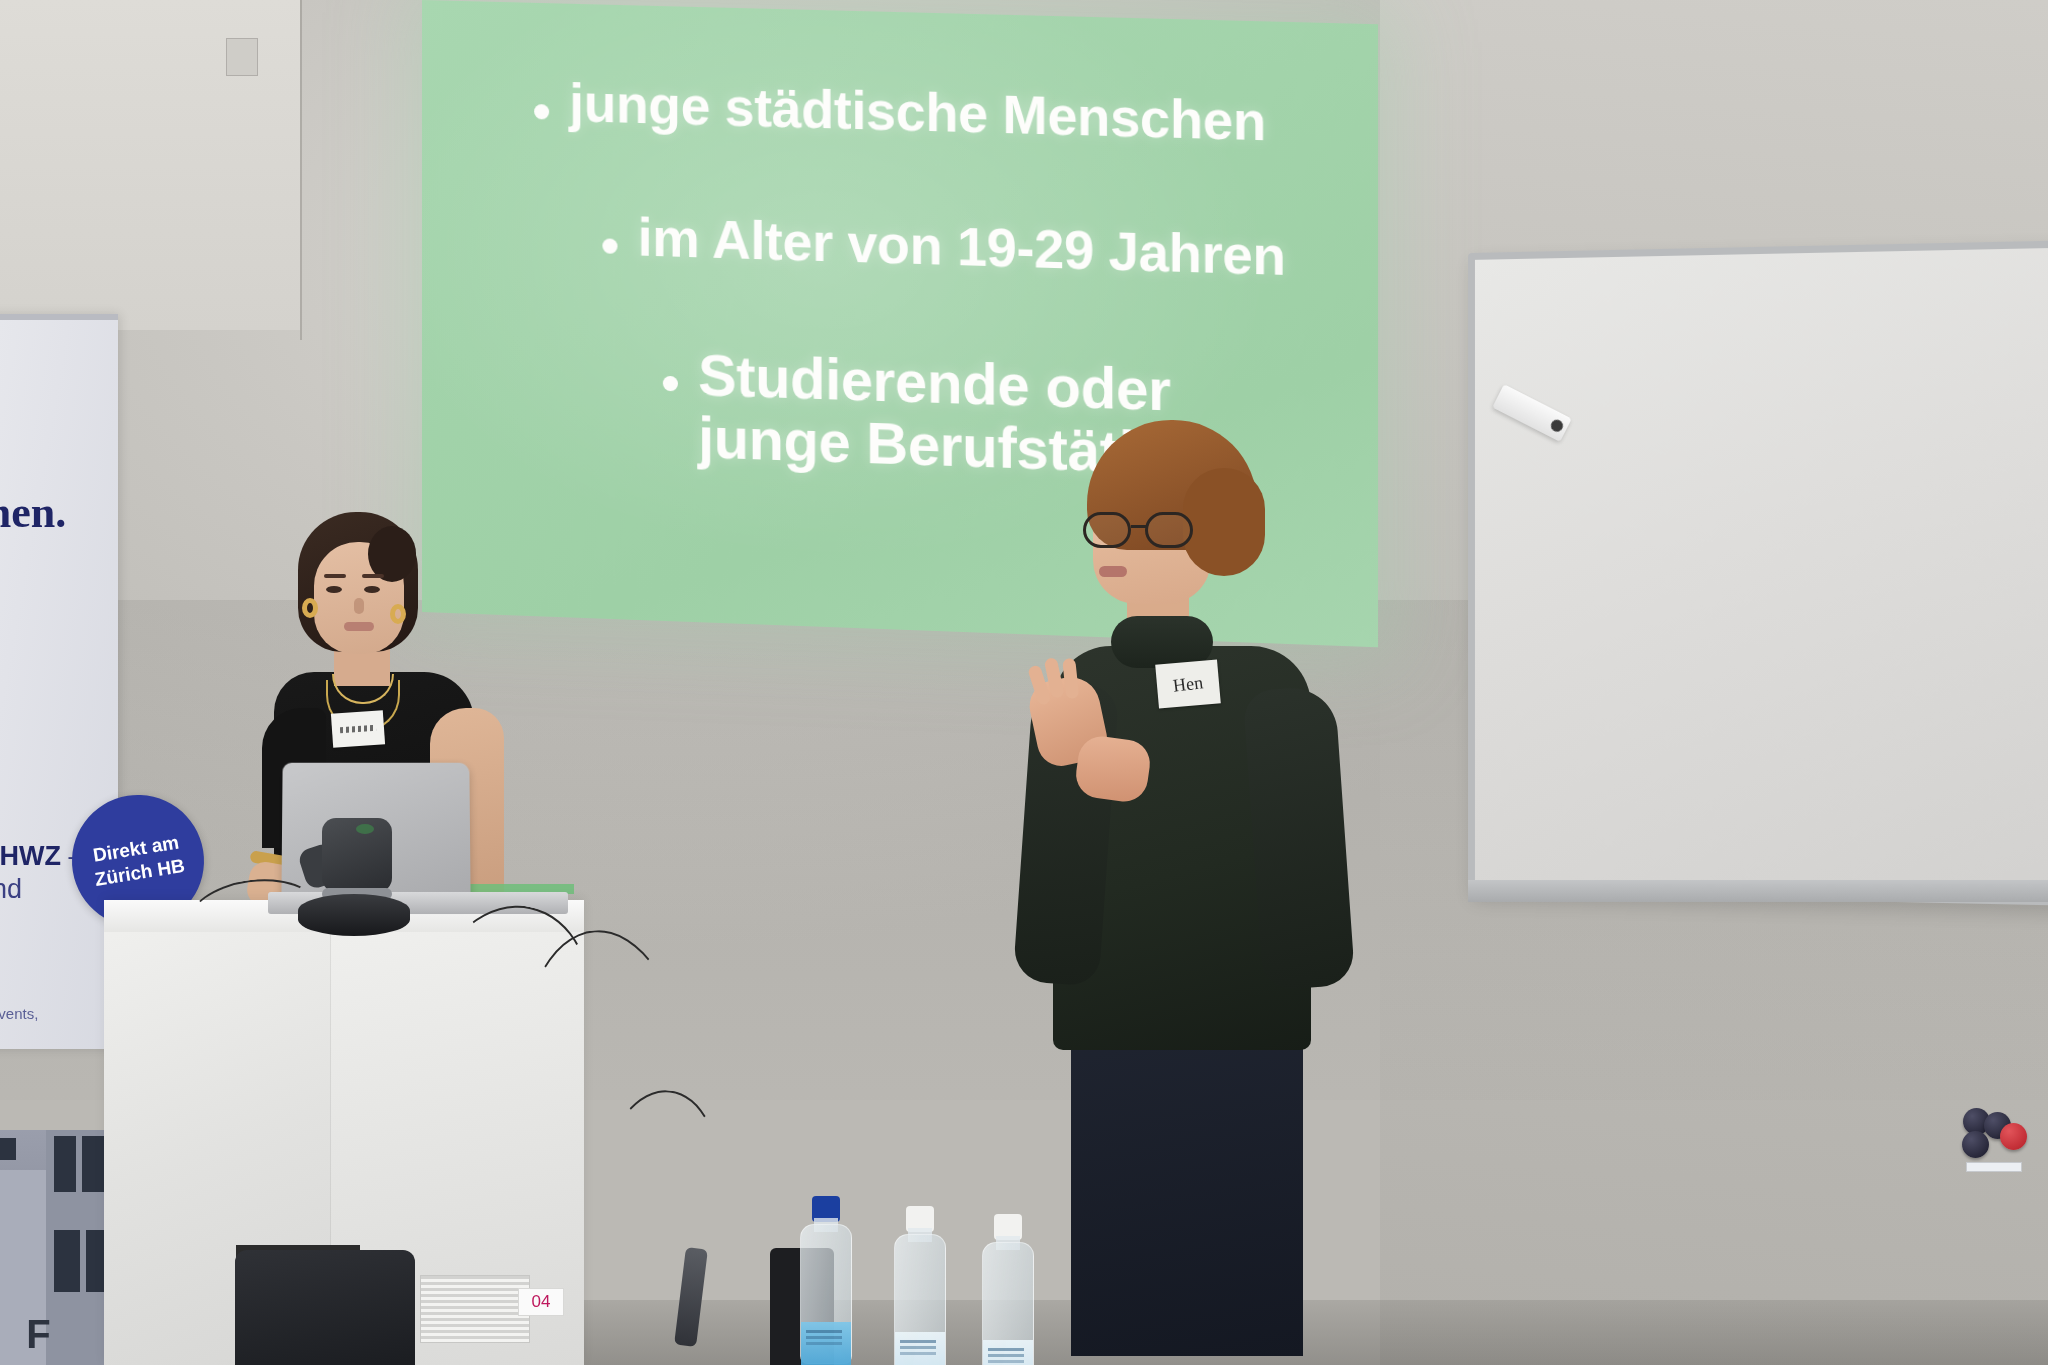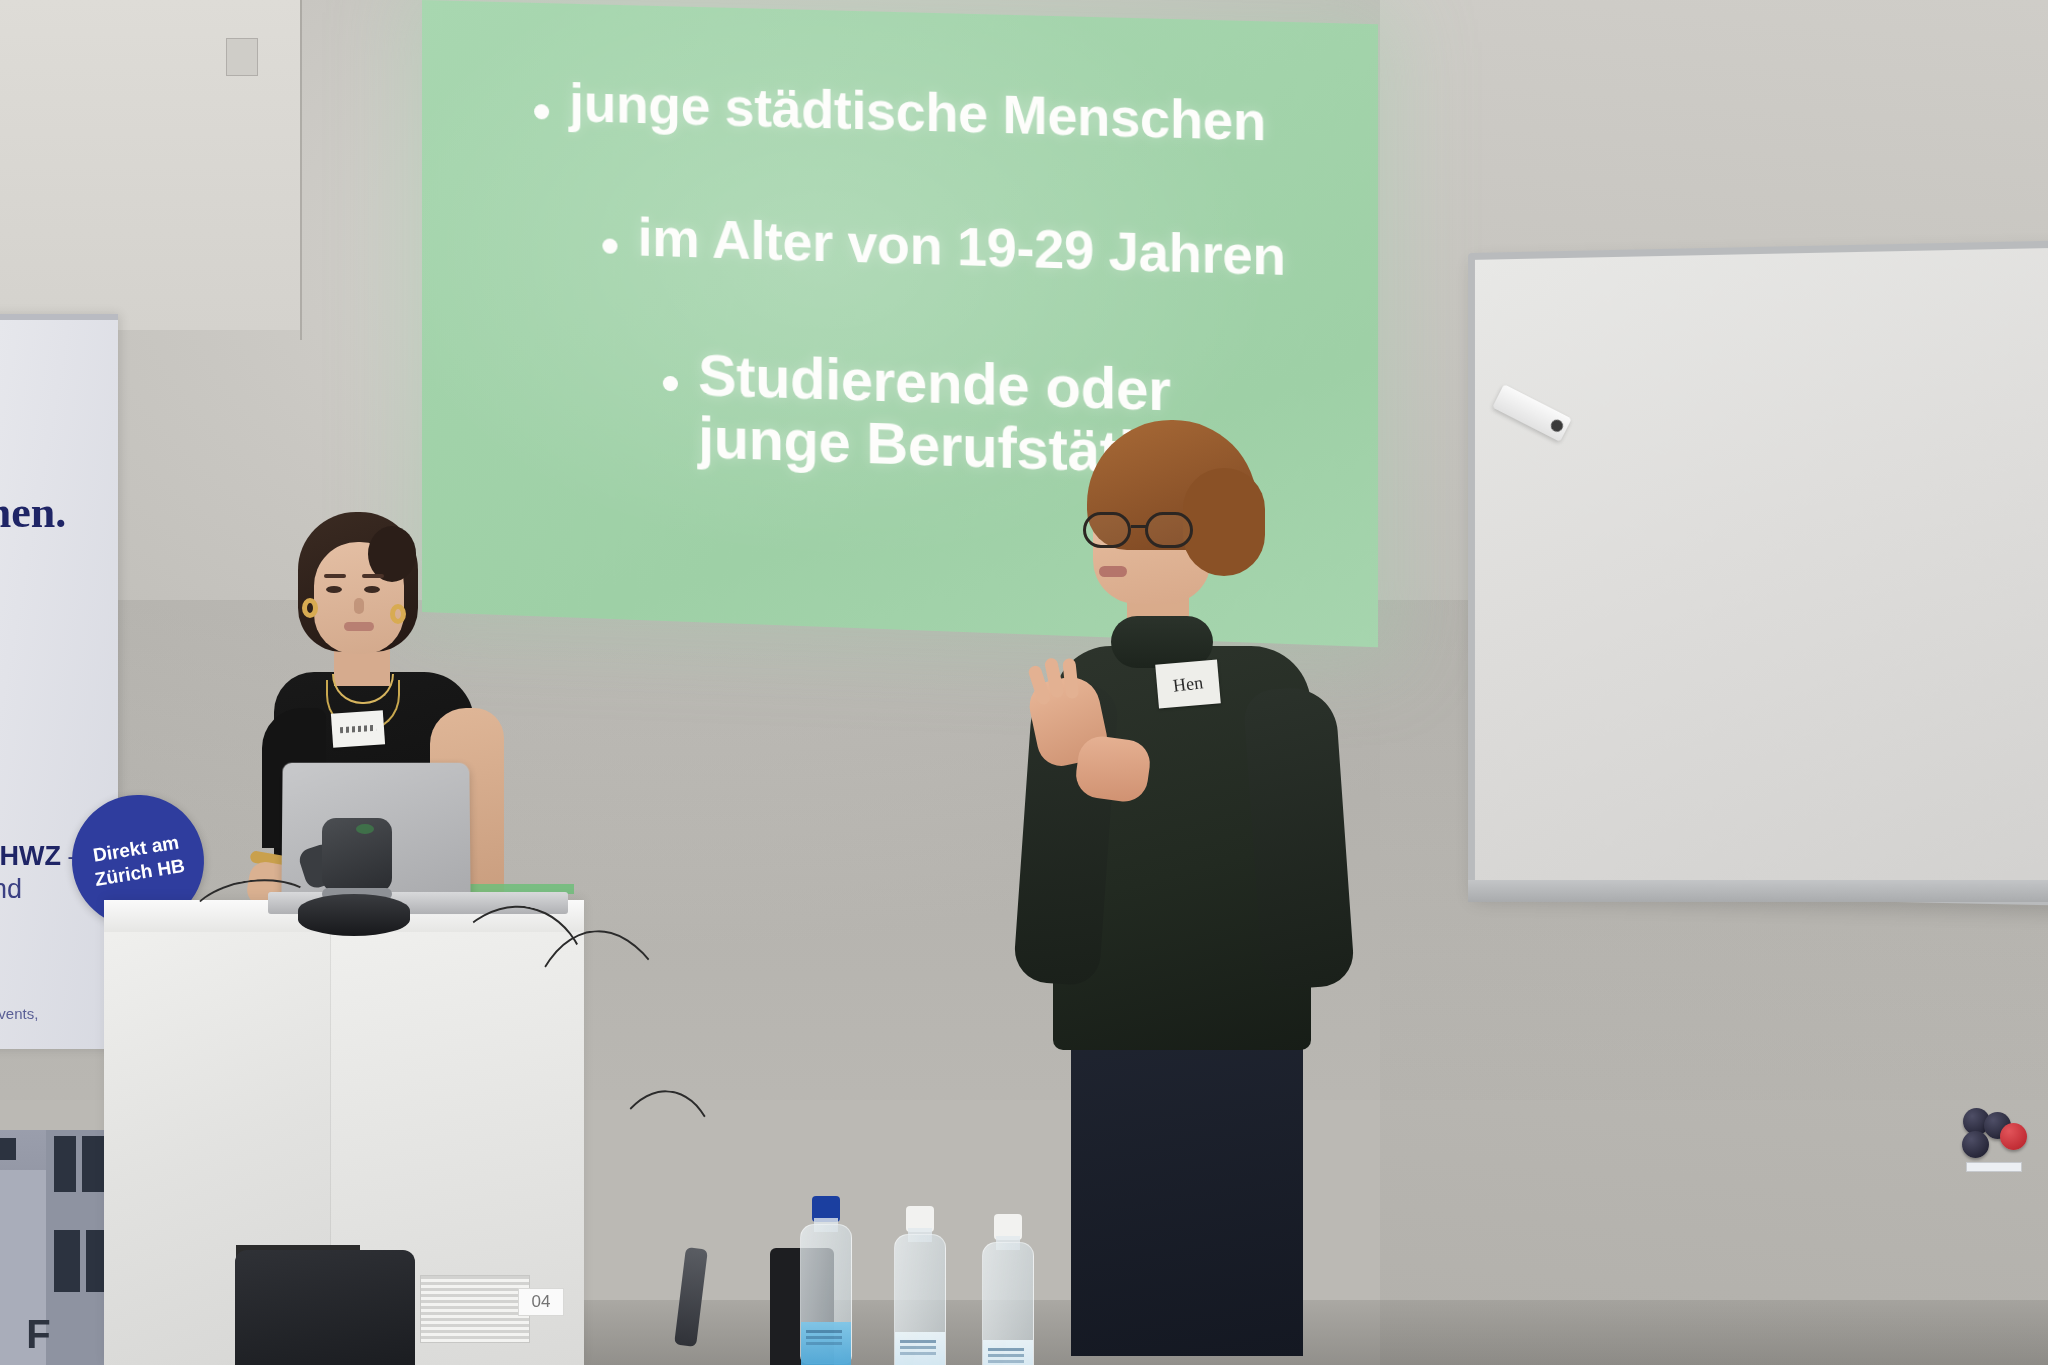--- a/index.html
+++ b/index.html
@@ -242,21 +242,21 @@
   }
   .podium-vent{
     position:absolute;left:420px;top:1275px;width:110px;height:68px;
     background:repeating-linear-gradient(180deg,#d2d2d0 0 3px,#f3f3f1 3px 6px);
     border:1px solid #c7c7c5;
   }
   .podium-darkslot{position:absolute;left:236px;top:1245px;width:124px;height:22px;background:#2b2b2b;}
   .podium-num{
     position:absolute;left:518px;top:1288px;width:46px;height:28px;background:#fafafa;
     border:1px solid #d8d8d6;display:flex;align-items:center;justify-content:center;
-    font-size:17px;color:#737373;font-family:"Liberation Sans",sans-serif;text-align:center;
+    font-size:17px;color:#be185d;font-family:"Liberation Sans",sans-serif;text-align:center;
   }
   .desk-green-edge{
     position:absolute;left:398px;top:884px;width:176px;height:10px;background:#6fbe7a;opacity:.85;
   }
 
   .laptop-lid{
     position:absolute;left:282px;top:762px;width:188px;height:142px;
     background:linear-gradient(160deg,#c8c9cb,#a8a9ac);border-radius:9px 11px 3px 3px;
     box-shadow:0 3px 8px rgba(0,0,0,.2);transform:perspective(900px) rotateX(5deg);
   }

